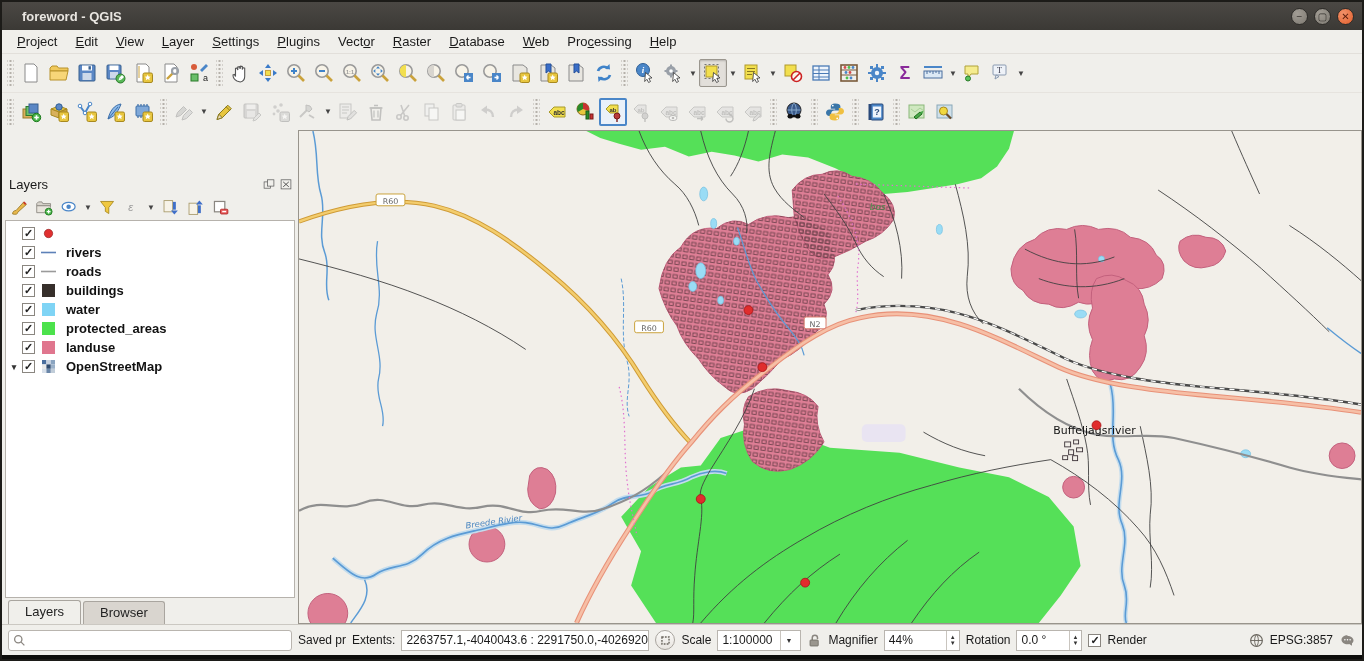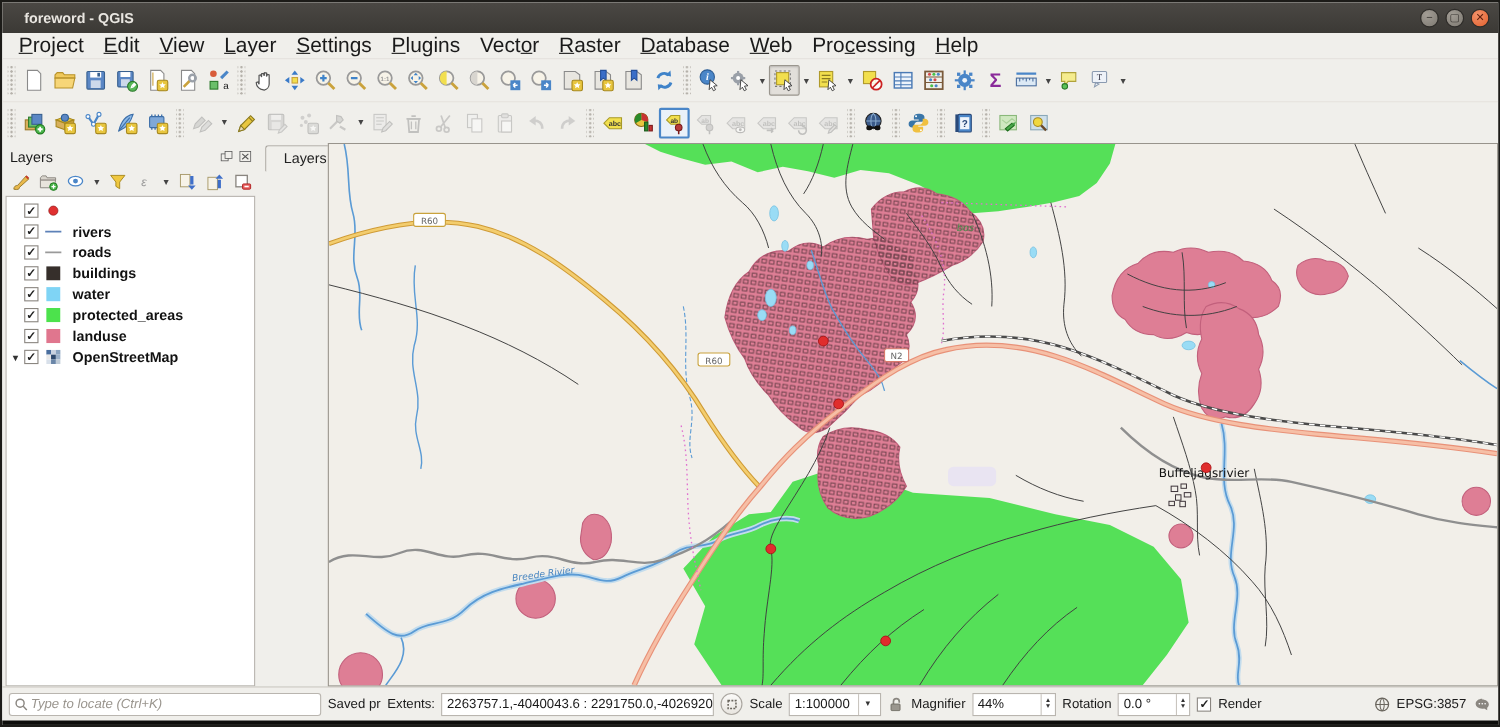--- a/index.html
+++ b/index.html
@@ -10,37 +10,37 @@
   .titlebar{height:28px;background:linear-gradient(#4b4844,#3b3935);display:flex;align-items:center;
     position:relative;flex:0 0 28px;}
   .title-text{position:absolute;left:0;right:0;text-align:left;color:#e9e6e1;font-size:13px;font-weight:bold;padding-left:20px;}
   .win-buttons{margin-left:auto;display:flex;gap:6px;padding-right:8px;z-index:2;}
   .wbtn{width:17px;height:17px;border-radius:50%;display:flex;align-items:center;justify-content:center;
     font-size:10px;color:#35322e;border:1px solid #2e2c29;background:radial-gradient(circle at 35% 30%,#a29d95,#7d7971);}
   .wbtn.close{background:radial-gradient(circle at 35% 30%,#f2926a,#e25f2c);color:#5c1d0c;}
   
   .menubar{height:24px;background:#f0efeb;display:flex;align-items:center;padding-left:6px;flex:0 0 24px;
     border-bottom:1px solid #e2dfda;}
-  .menu-item{font-size:19px;color:#1a1a1a;padding:2px 9px;cursor:default;}
+  .menu-item{font-size:13px;color:#1a1a1a;padding:2px 9px;cursor:default;}
   .menu-item u{text-decoration:underline;}
   
   .toolbar{height:38px;display:flex;align-items:center;padding:0 2px;background:#f0efeb;flex:0 0 38px;}
   .toolbar.tb2{border-top:1px solid #e6e3de;}
   .tbtn{width:28px;height:28px;display:flex;align-items:center;justify-content:center;border:1px solid transparent;
     border-radius:2px;flex:0 0 auto;}
   .tbtn svg{width:22px;height:22px;}
   .tbtn.disabled{opacity:.45;filter:grayscale(1);}
   .tbtn.pressed{background:#e2dfda;border:1px solid #9a968e;box-shadow:inset 0 1px 2px rgba(0,0,0,.2);}
   .tbtn.hl{border:2px solid #4a86c8;background:#eaf1f9;}
   .caret{width:12px;height:28px;display:flex;align-items:center;justify-content:center;font-size:8px;color:#444;flex:0 0 auto;}
   .tb-handle{width:7px;height:26px;margin:0 3px;flex:0 0 auto;
     background-image:radial-gradient(circle,#b5b1aa 1px,transparent 1.2px);background-size:4px 4px;background-position:center;}
   
   .main{flex:1 1 auto;display:flex;min-height:0;}
-  .left-col{width:296px;flex:0 0 296px;display:flex;flex-direction:row;background:#f0efeb;}
+  .left-col{width:296px;flex:0 0 296px;display:flex;flex-direction:column;background:#f0efeb;margin-top:42px;}
   .panel{flex:1 1 auto;display:flex;flex-direction:column;min-height:0;padding:2px 3px 0 3px;}
   .panel-header{height:20px;display:flex;align-items:center;flex:0 0 20px;}
   .panel-title{font-size:13px;color:#1a1a1a;padding-left:4px;}
   .panel-hbtns{margin-left:auto;display:flex;gap:3px;padding-right:2px;}
   .phbtn{width:14px;height:14px;display:flex;align-items:center;justify-content:center;}
   .panel-toolbar{height:26px;display:flex;align-items:center;gap:1px;flex:0 0 26px;padding-left:2px;}
   .ptbtn{width:24px;height:22px;display:flex;align-items:center;justify-content:center;}
   .ptbtn svg{width:19px;height:19px;}
   .layer-list{flex:1 1 auto;background:#fff;border:1px solid #b6b2ac;overflow:hidden;padding-top:3px;}
   .layer-row{height:19px;display:flex;align-items:center;font-size:13px;font-weight:bold;color:#111;}
@@ -939,21 +939,20 @@
       </svg>
     </div>
   </div>
 
   <div class="statusbar">
     <div class="locate">
       <svg width="13" height="13" viewBox="0 0 16 16">
           <circle cx="6.5" cy="6.5" r="4.5" fill="none" stroke="#8a8680" stroke-width="1.6"></circle>
           <line x1="10" y1="10" x2="14" y2="14" stroke="#8a8680" stroke-width="1.6"></line>
         </svg>
-      <input placeholder="Type to locate (Ctrl+K)" style="">
     </div>
     <span class="sb-text">Saved pr</span>
     <span class="sb-text">Extents:</span>
     <div class="sb-box extents-box">
         <span>2263757.1,-4040043.6 : 2291750.0,-4026920.3</span>
       </div>
     <div class="round-btn">
       <svg width="13" height="13" viewBox="0 0 22 22">
           <rect x="5" y="5" width="12" height="12" fill="none" stroke="#6a665e" stroke-width="2.4" stroke-dasharray="3 2"></rect>
         </svg>

